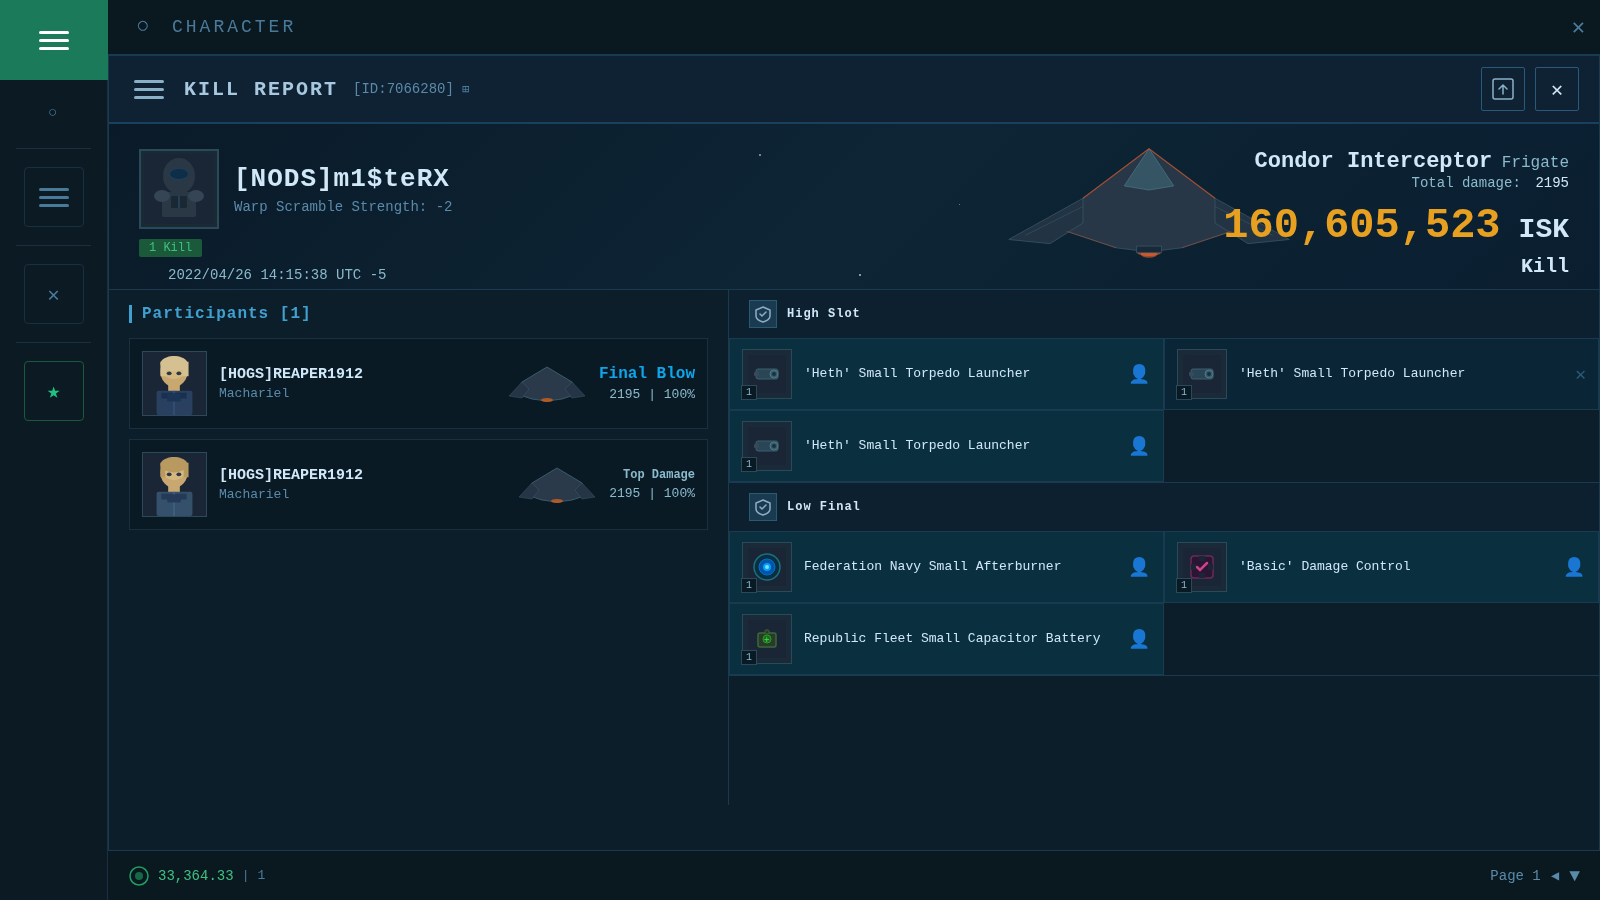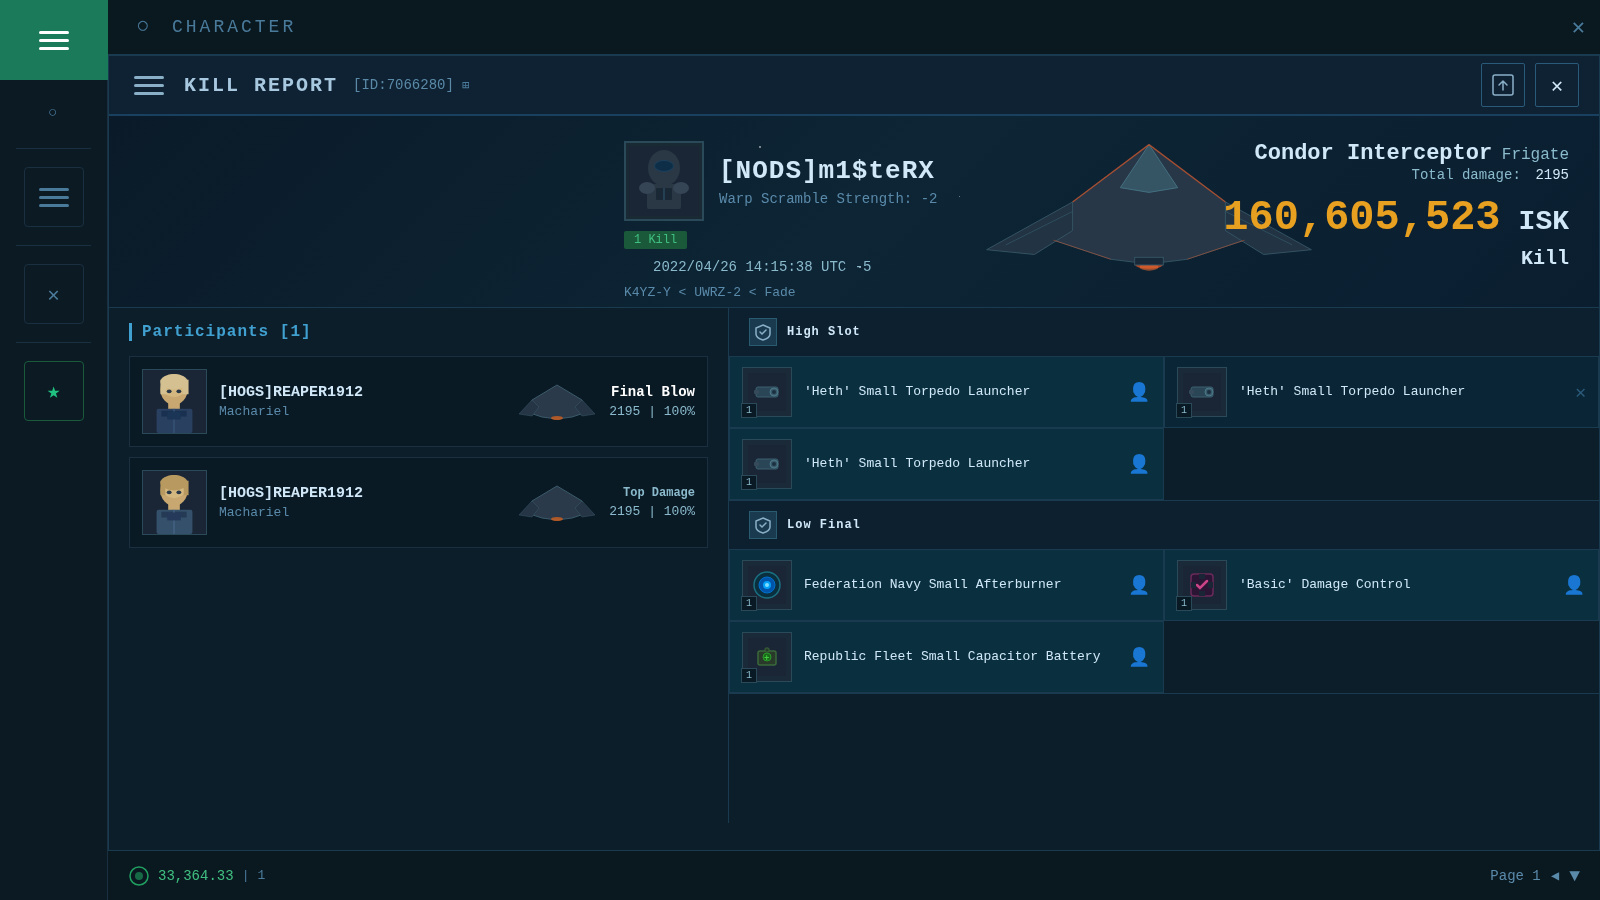--- a/index.html
+++ b/index.html
@@ -103,21 +103,21 @@
       left: 108px;
       top: 55px;
       right: 0;
       bottom: 0;
       background: #0d1e2b;
       border: 1px solid #1a3a50;
     }
 
     
     .panel-header {
-      height: 60px;
+      height: 68px;
       background: #0f2233;
       border-bottom: 2px solid #1a4060;
       display: flex;
       align-items: center;
       padding: 0 20px;
       gap: 15px;
     }
 
     .panel-menu-btn {
       width: 40px;
@@ -157,27 +157,26 @@
       display: flex;
       align-items: center;
       justify-content: center;
       cursor: pointer;
       font-size: 18px;
       border-radius: 2px;
     }
 
     
     .kill-hero {
-      height: 192px;
+      height: 166px;
       background: linear-gradient(135deg, #0a1a28 0%, #0d2535 50%, #0a1e30 100%);
       border-bottom: 1px solid #1a3a50;
       display: flex;
       position: relative;
       overflow: hidden;
-      justify-content: center;
     }
 
     .kill-hero-bg {
       position: absolute;
       right: 200px;
       top: 0;
       bottom: 0;
       width: 500px;
       display: flex;
       align-items: center;
@@ -385,22 +384,22 @@
 
     .participant-ship-icon {
       width: 80px;
       height: 40px;
       display: flex;
       align-items: center;
       justify-content: center;
     }
 
     .final-blow-label {
-      color: #ffffff;
-      font-size: 14px;
+      color: #0ea5e9;
+      font-size: 16px;
       font-weight: bold;
     }
 
     
     .fittings-panel {
       flex: 1;
       overflow-y: auto;
       padding: 0;
     }
 

